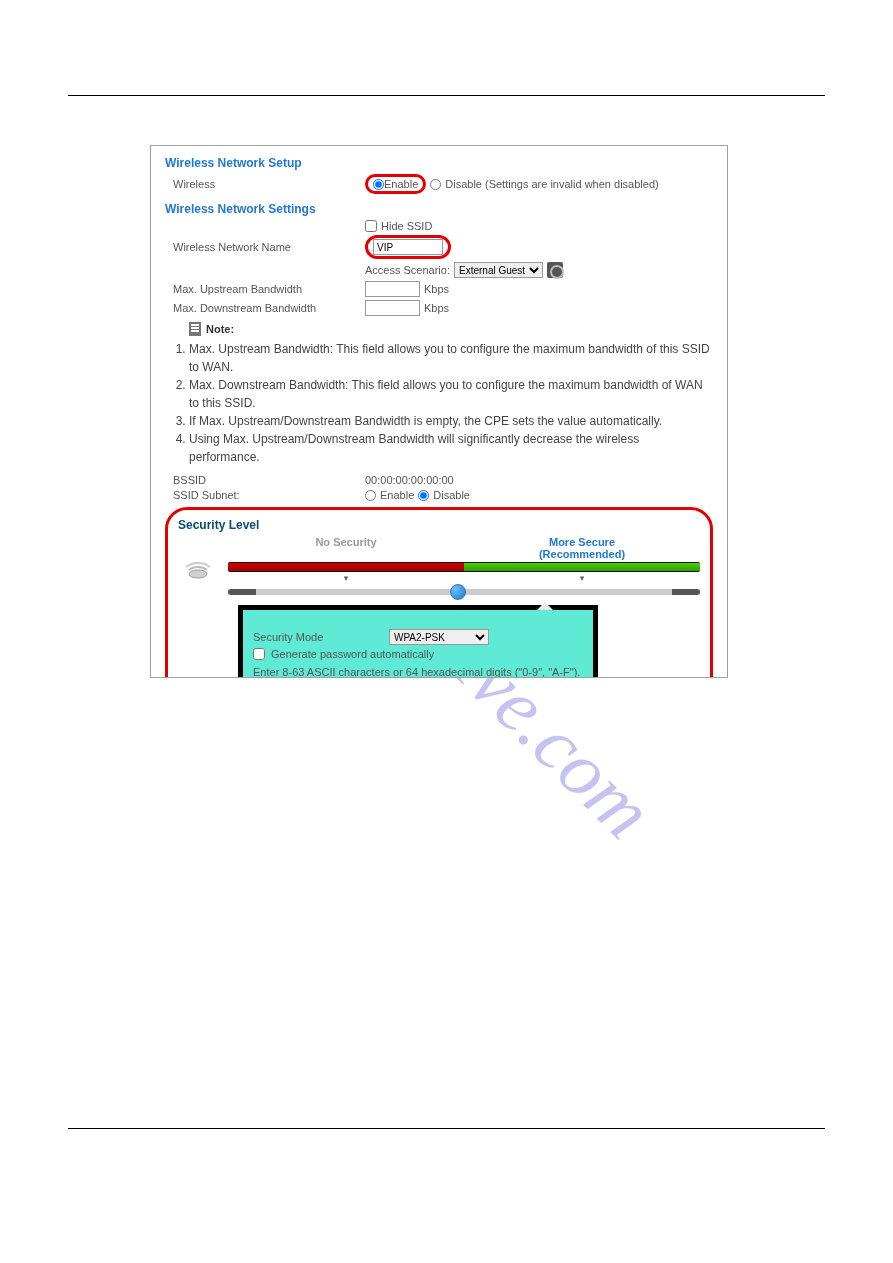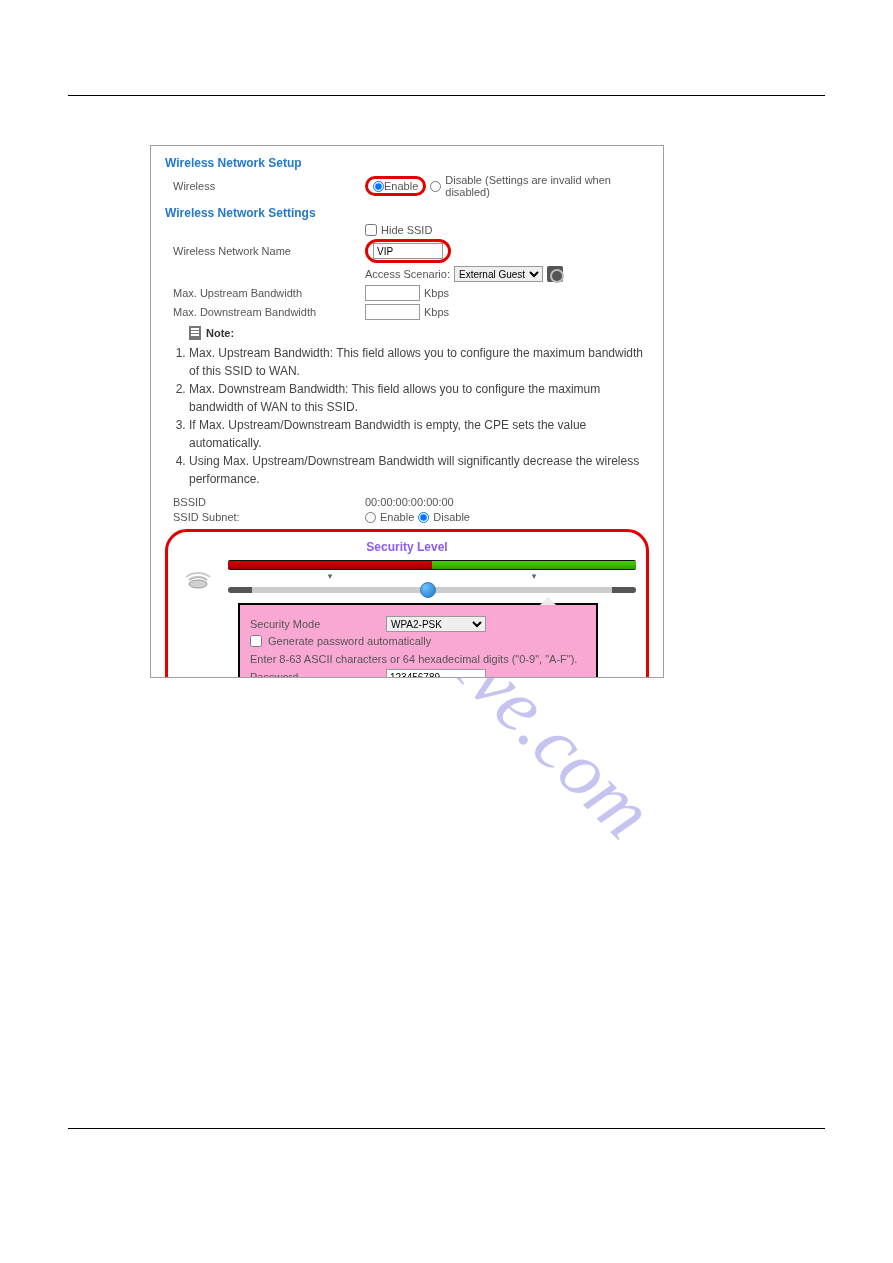--- a/index.html
+++ b/index.html
@@ -23,21 +23,21 @@
     position: absolute;
     left: 68px;
     right: 68px;
     top: 1128px;
     border-top: 1px solid #000;
   }
   .screenshot-frame {
     position: absolute;
     left: 150px;
     top: 145px;
-    width: 514px;
+    width: 578px;
     height: 533px;
     border: 1px solid #a0a0a0;
     background: #fff;
     padding: 10px 14px;
     overflow: hidden;
   }
   .section-title {
     color: #2378d1;
     font-weight: 600;
     font-size: 12px;
@@ -107,24 +107,23 @@
     line-height: 1.5;
   }
   .sec-panel {
     margin-top: 6px;
     position: relative;
     border: 3px solid #e40000;
     border-radius: 22px;
     padding: 8px 10px 12px 10px;
   }
   .sec-title {
-    color: #8b5cf6;
+    color: #0c4a6e;
     font-weight: 600;
     font-size: 12px;
-    text-align: center;
   }
   .scale-row {
     display: flex;
     align-items: center;
     gap: 10px;
     margin-top: 4px;
   }
   .wifi-icon {
     width: 40px; height: 26px;
     display: inline-block;
@@ -165,23 +164,23 @@
   .slider .dark-left{position:absolute;left:0;top:0;bottom:0;width:6%;background:#555;border-radius:3px 0 0 3px;}
   .slider .dark-right{position:absolute;right:0;top:0;bottom:0;width:6%;background:#555;border-radius:0 3px 3px 0;}
   .slider .knob{
     position:absolute; left:47%; top:-5px;
     width:16px;height:16px;border-radius:50%;
     background: radial-gradient(circle at 30% 30%, #6ec1ff, #1a77c9);
     border:1px solid #3a77a9;
   }
   .sec-detail {
     margin: 10px 0 0 60px;
-    border: 2px solid #000000;
-    background: #f9a8d4;
-    padding: 8px 10px;
+    border: 5px solid #000000;
+    background: #5eead4;
+    padding: 16px 10px;
     font-size: 11px;
     color: #555;
     position: relative;
     width: 360px;
   }
   .sec-detail::before{
     content:"";
     position:absolute;
     top:-8px; right:40px;
     border-left:8px solid transparent;
@@ -308,20 +307,27 @@
 
     <div class="scale-row">
       <span class="wifi-icon">
         <svg viewBox="0 0 40 26" width="40" height="26">
           <ellipse cx="20" cy="21" rx="9" ry="4" fill="#d0d0d0" stroke="#999"></ellipse>
           <path d="M11 17 A12 9 0 0 1 29 17" fill="none" stroke="#bbb" stroke-width="2"></path>
           <path d="M8 14 A16 12 0 0 1 32 14" fill="none" stroke="#ccc" stroke-width="2"></path>
         </svg>
       </span>
       <div class="scale-area">
+        <div class="scale-labels">
+          <div class="ns">No Security</div>
+          <div class="ms">
+            <span>More Secure</span><br>
+            <span>(Recommended)</span>
+          </div>
+        </div>
         <div class="bar-track">
           <div class="bar-red"></div>
           <div class="bar-green"></div>
         </div>
         <div class="arrows">
             <div>▾</div>
             <div>▾</div>
           </div>
         <div class="slider">
           <div class="dark-left"></div>

